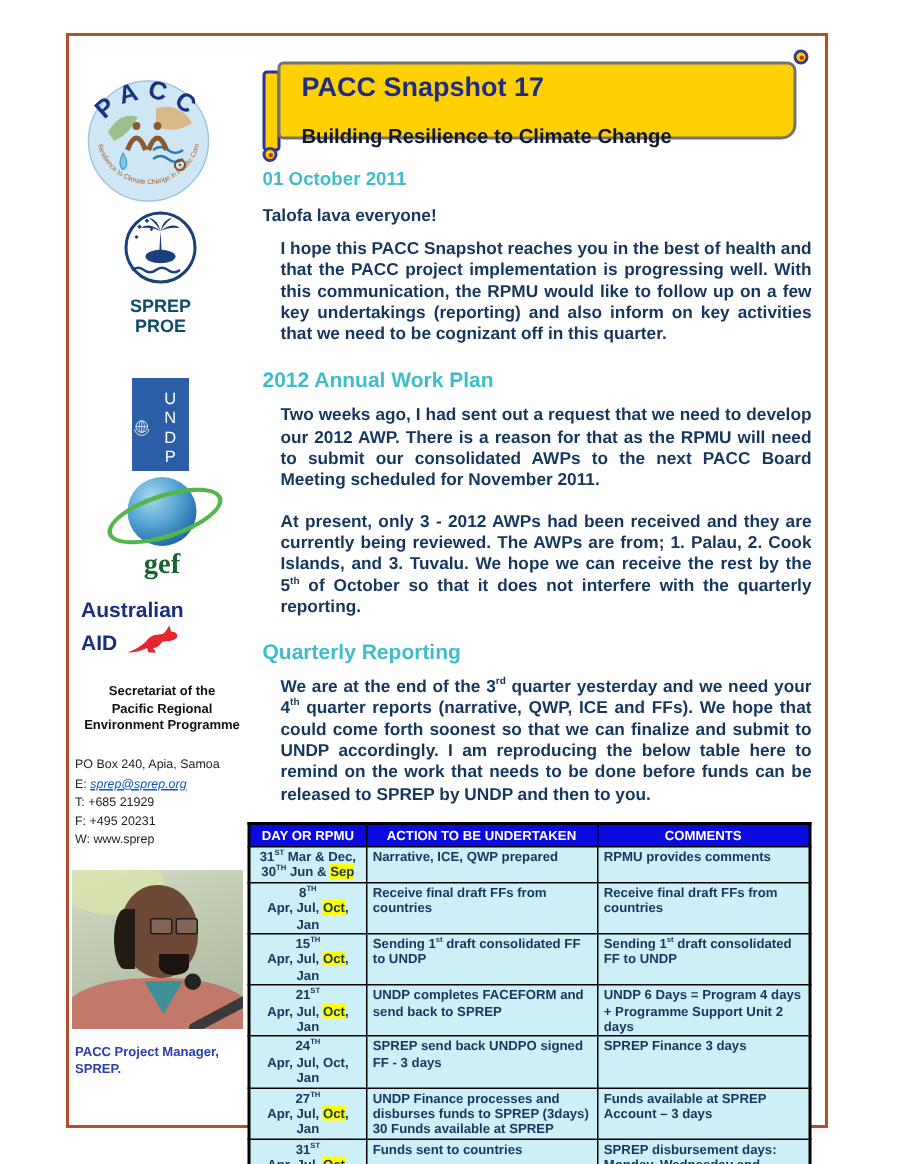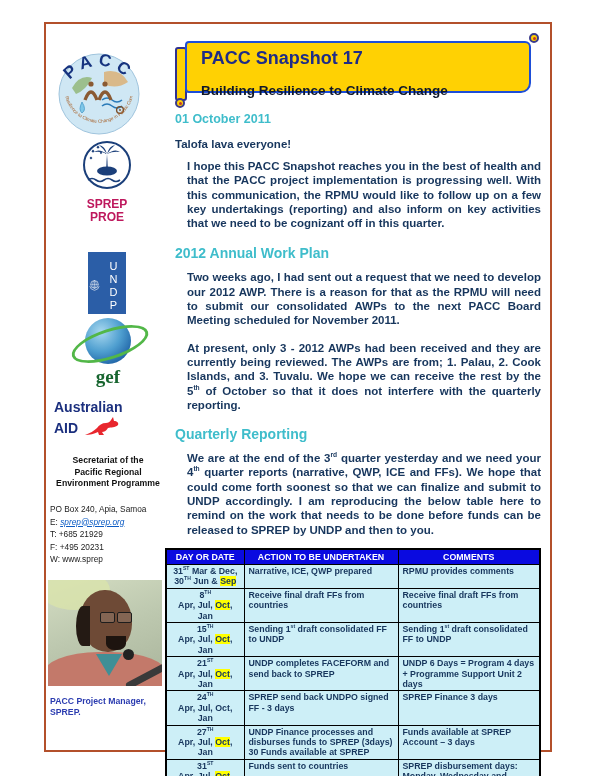--- a/index.html
+++ b/index.html
@@ -5,21 +5,21 @@
   html,body{margin:0;padding:0;background:#fff;}
   .page{position:relative;width:600px;height:776px;background:#fff;overflow:hidden;
         font-family:"Liberation Sans",sans-serif;}
   .frame{position:absolute;left:44px;top:22px;width:508px;height:730px;
          border:2px solid #b3502b;box-sizing:border-box;}
 
   
   .sb{position:absolute;text-align:center;}
   .pacc-logo{left:52px;top:44px;width:94px;height:94px;}
   .sprep{left:72px;top:138px;width:70px;}
-  .sprep-name{font-weight:bold;color:#be185d;font-size:12px;line-height:13px;margin-top:2px;}
+  .sprep-name{font-weight:bold;color:#0c4a6e;font-size:12px;line-height:13px;margin-top:2px;}
   .undp{left:88px;top:252px;width:38px;height:62px;background:#2b5ea7;
         display:flex;align-items:center;padding-top:4px;box-sizing:border-box;}
   .undp-letters{color:#fff;font-size:11px;letter-spacing:5px;line-height:13px;margin-left:5px;margin-top:2px;}
   .gef{left:70px;top:316px;width:76px;}
   .gef-globe-wrap{position:relative;width:76px;height:52px;}
   .gef-globe{position:absolute;left:15px;top:2px;width:46px;height:46px;border-radius:50%;
              background:radial-gradient(circle at 35% 30%, #a8d8ef 0%, #4f9fd0 45%, #1f63a6 80%, #154a80 100%);}
   .gef-ring{position:absolute;left:0px;top:13px;width:74px;height:24px;border:3px solid #52b748;
             border-radius:50%;transform:rotate(-18deg);}
   .gef-word{font-family:"Liberation Serif",serif;font-weight:bold;color:#17652f;font-size:19px;line-height:18px;}
@@ -45,21 +45,21 @@
   .ph-goatee{position:absolute;left:58px;top:56px;width:20px;height:14px;border-radius:0 0 45% 45%;background:#1d140f;}
   .ph-mic{position:absolute;right:-6px;bottom:6px;width:44px;height:7px;background:#3a3a3a;
           transform:rotate(-28deg);border-radius:3px;}
   .ph-michead{position:absolute;right:28px;bottom:26px;width:11px;height:11px;border-radius:50%;background:#222;}
   .caption{left:50px;top:696px;width:112px;text-align:left;font-weight:bold;color:#2b3cb0;
            font-size:8.7px;line-height:11px;}
 
   
   .banner{position:absolute;left:175px;top:34px;width:368px;height:70px;}
   .banner-main{position:absolute;left:10px;top:7px;width:346px;height:52px;background:#ffd103;
-               border:2px solid #1d4ed8;border-radius:4px 6px 10px 4px;padding:4px 0 0 14px;box-sizing:border-box;}
+               border:2px solid #737373;border-radius:4px 6px 10px 4px;padding:4px 0 0 14px;box-sizing:border-box;}
   .banner-roll{position:absolute;left:0;top:13px;width:12px;height:54px;background:#ffd103;
                border:2px solid #2e3192;border-radius:3px;box-sizing:border-box;}
   .curl{position:absolute;width:10px;height:10px;background:#ffd103;border:2px solid #3a3a8c;
         border-radius:50%;box-sizing:border-box;}
   .curl::after{content:"";position:absolute;left:2px;top:2px;width:3px;height:3px;border-radius:50%;background:#c0392b;}
   .curl-tr{right:4px;top:-1px;} .curl-bl{left:0px;top:64px;}
   .banner-title{font-weight:bold;color:#1f2c87;font-size:18px;line-height:22px;}
   .banner-sub{font-weight:bold;color:#0f172a;font-size:13.5px;line-height:17px;margin-top:13px;}
 
   .content{position:absolute;left:175px;top:112px;width:366px;color:#17365d;}
@@ -221,21 +221,21 @@
     <p class="para"><span>We are at the end of the 3</span><sup>rd</sup><span> quarter yesterday and we need your 4</span><sup>th</sup><span> quarter reports (narrative, QWP, ICE and FFs). We hope that could come forth soonest so that we can finalize and submit to UNDP accordingly. I am reproducing the below table here to remind on the work that needs to be done before funds can be released to SPREP by UNDP and then to you.</span></p>
 
     <table class="sched">
       <colgroup>
           <col class="c1">
           <col class="c2">
           <col class="c3">
         </colgroup>
       <thead>
         <tr>
-          <th>DAY OR DATE</th>
+          <th>DAY OR RPMU</th>
           <th>ACTION TO BE UNDERTAKEN</th>
           <th>COMMENTS</th>
         </tr>
       </thead>
       <tbody>
           <tr>
             <td class="col-date"><span>31</span><sup>ST</sup><span> Mar &amp; Dec,</span><br><span>30</span><sup>TH</sup><span> Jun &amp; </span><span class="hl">Sep</span></td>
             <td class="col-action"><span>Narrative, ICE, QWP prepared</span></td>
             <td class="col-comments"><span>RPMU provides comments</span></td>
           </tr>

